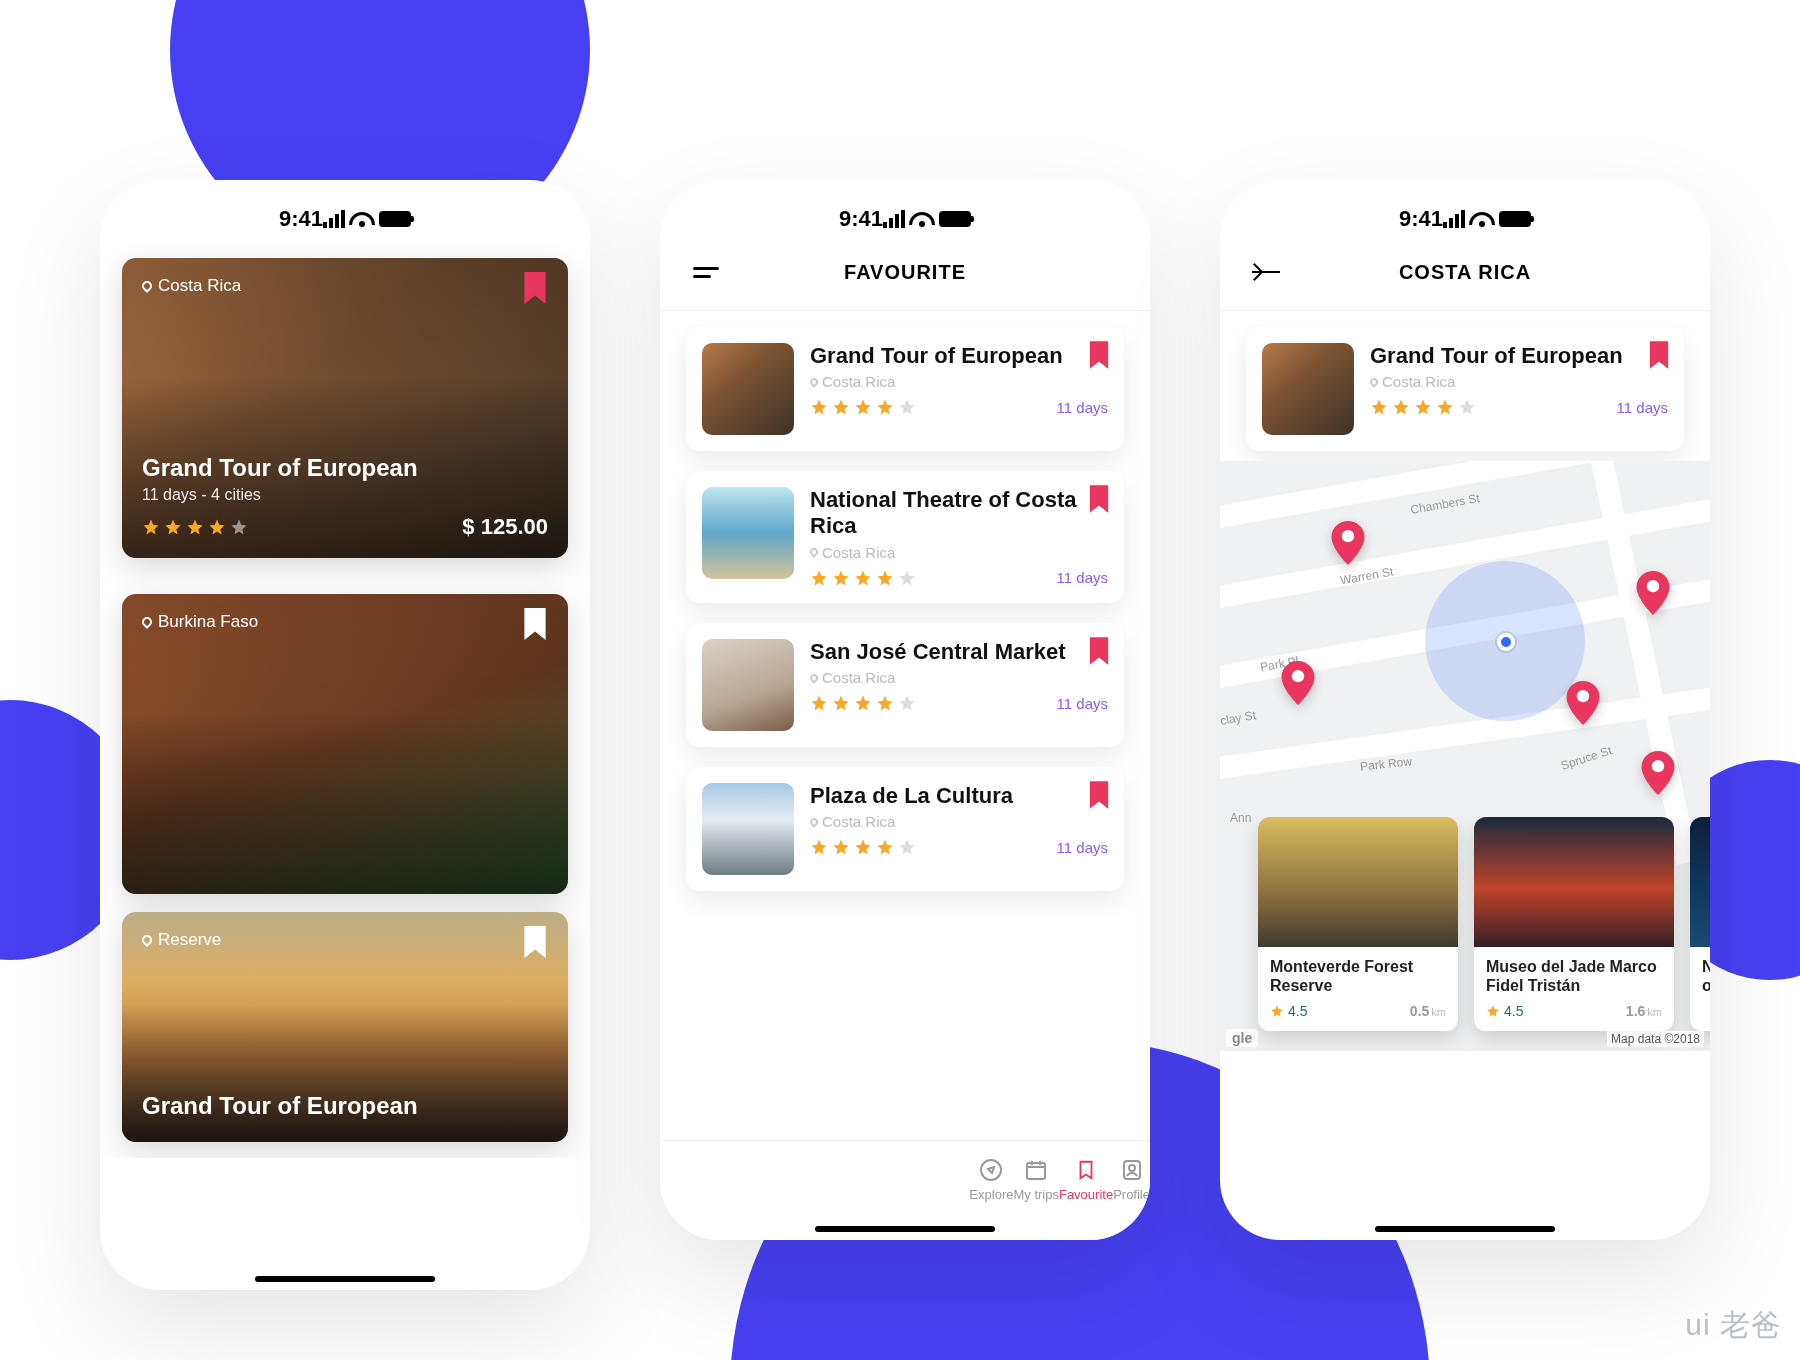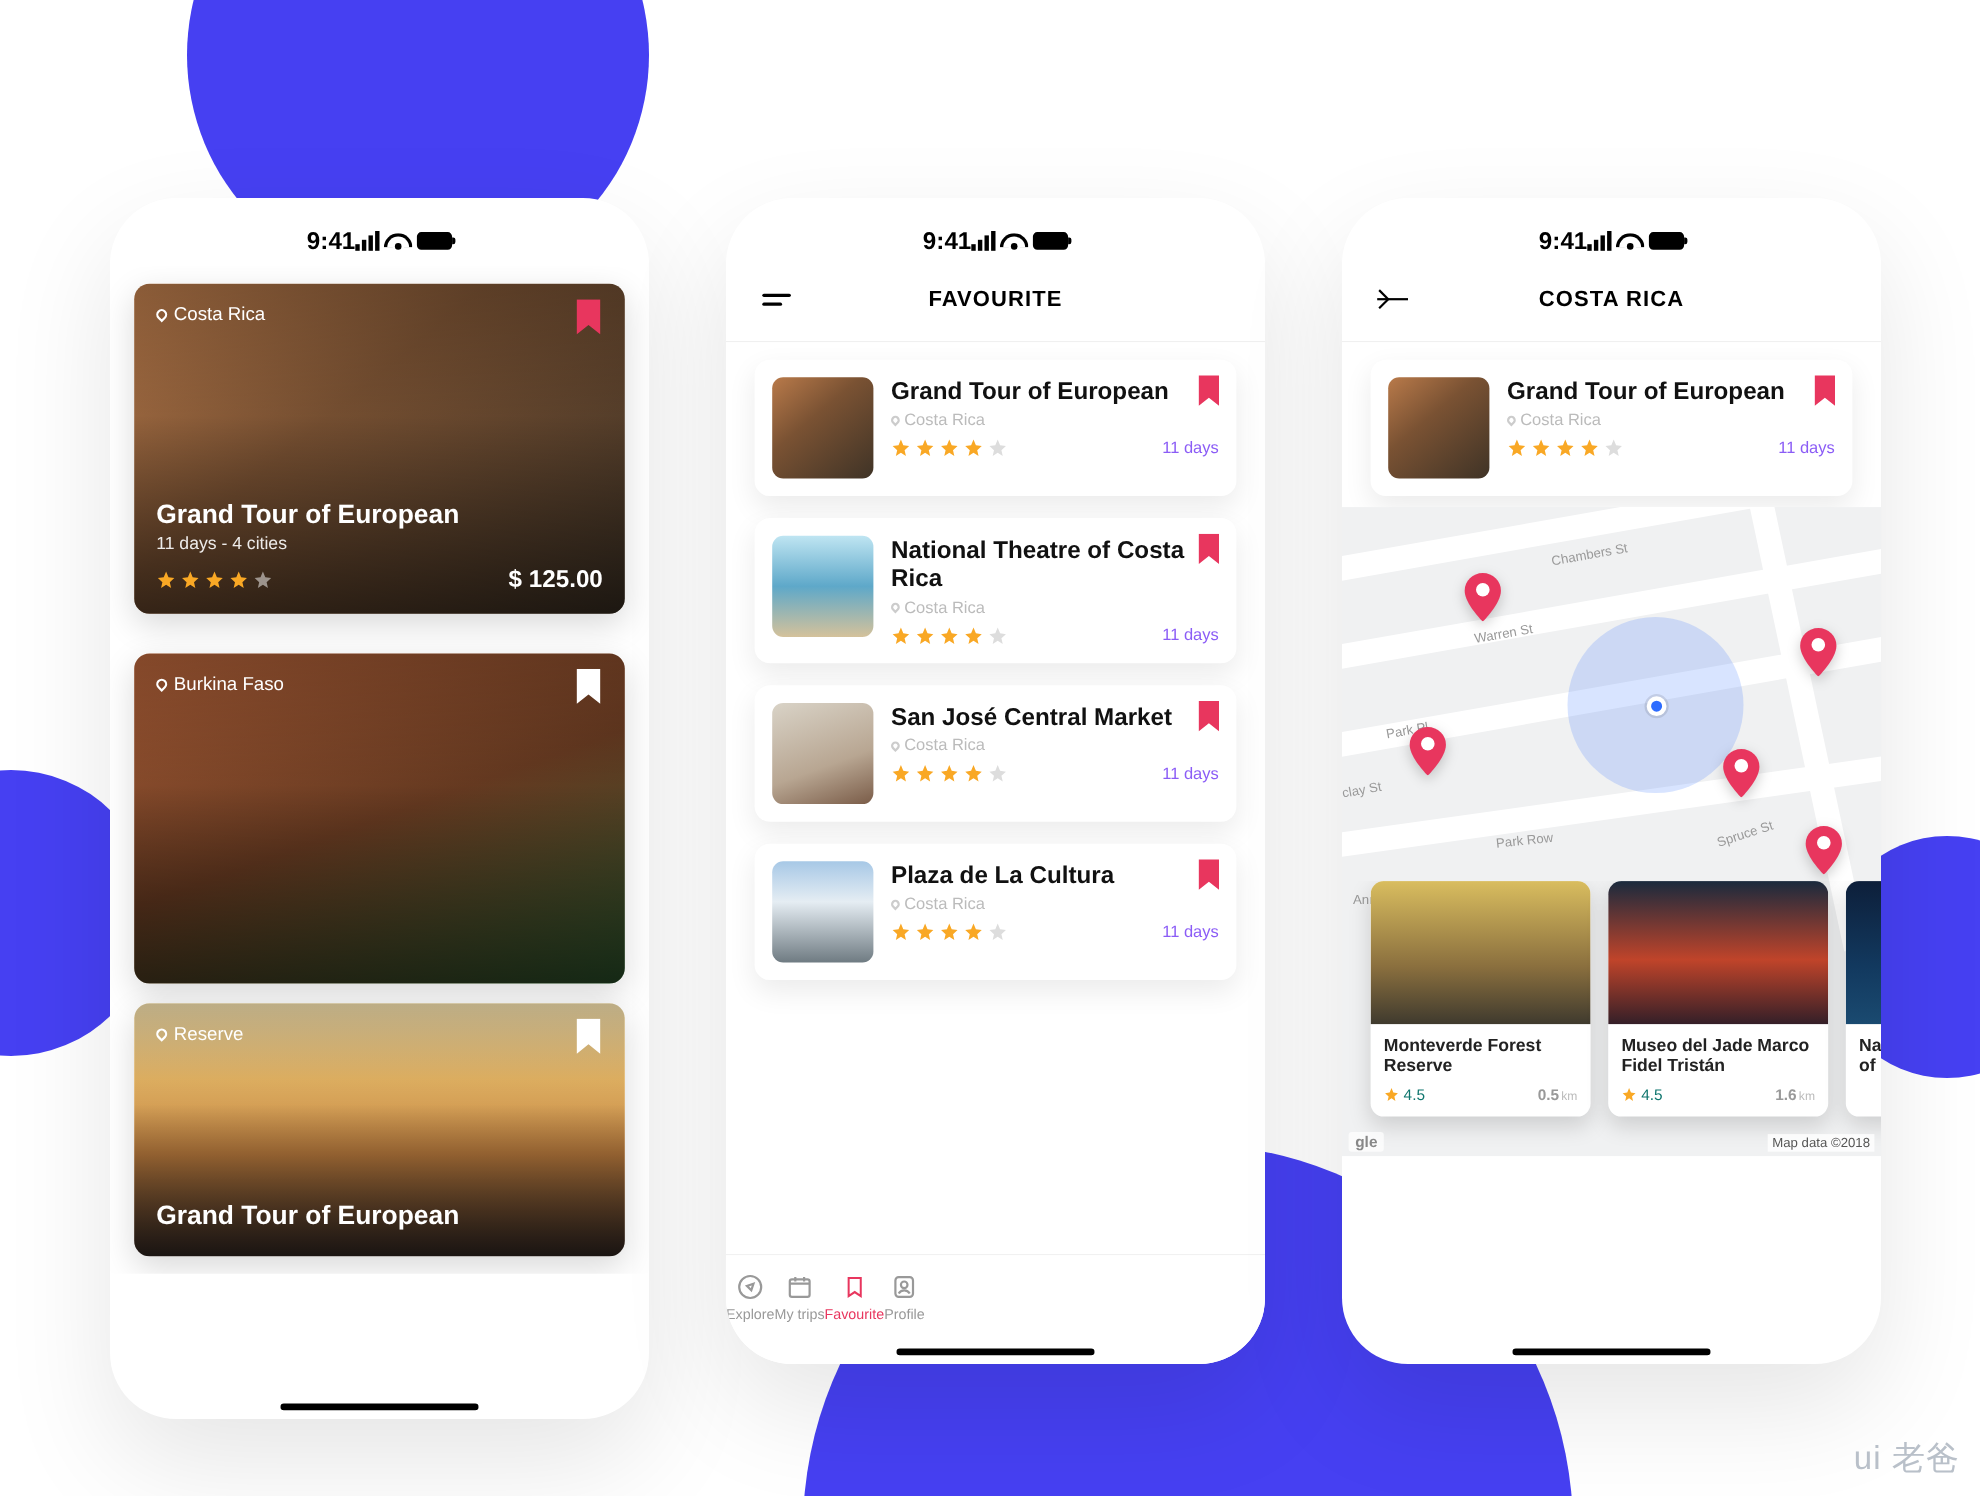--- a/index.html
+++ b/index.html
@@ -72,38 +72,38 @@
   .fav-thumb{width:92px;height:92px;border-radius:10px;background:#888;background-size:cover;background-position:center;flex-shrink:0}
   .fav-body{flex:1;min-width:0}
   .fav-title{font-size:22px;font-weight:800;line-height:1.2;color:#111;margin-bottom:4px}
   .fav-loc{font-size:15px;color:#bbb;display:flex;align-items:center;gap:4px;margin-bottom:8px}
   .fav-loc .pin{border-color:#ccc;width:8px;height:8px}
   .fav-row{display:flex;justify-content:space-between;align-items:center}
   .fav-days{font-size:15px;color:#8b5cf6}
   .fav-card .bookmark{top:14px;right:14px;width:22px;height:30px}
 
   
-  .tabbar{position:absolute;left:0;right:0;bottom:0;height:100px;background:#fff;border-top:1px solid #f1f1f1;display:flex;justify-content:flex-start;align-items:center;padding-bottom:22px}
+  .tabbar{position:absolute;left:0;right:0;bottom:0;height:100px;background:#fff;border-top:1px solid #f1f1f1;display:flex;justify-content:flex-end;align-items:center;padding-bottom:22px}
   .tab{display:flex;flex-direction:column;align-items:center;gap:4px;font-size:13px;color:#999}
   .tab.active{color:#e8365e}
   .tab-icon{width:26px;height:26px;display:flex;align-items:center;justify-content:center}
   .home-ind{position:absolute;bottom:8px;left:50%;transform:translateX(-50%);width:180px;height:6px;background:#000;border-radius:4px}
 
   
   .map-area{position:relative;height:590px;background:#f0f1f2;overflow:hidden}
   .road{position:absolute;background:#fff;height:22px;transform-origin:left}
   .road-label{position:absolute;font-size:12px;color:#999;white-space:nowrap}
   .user-radius{position:absolute;width:160px;height:160px;background:rgba(60,120,255,.2);border-radius:50%}
   .user-dot{position:absolute;width:18px;height:18px;background:#2d6cff;border:4px solid #fff;box-shadow:0 0 0 2px rgba(0,0,0,.1);border-radius:50%}
   .map-pin{position:absolute;width:36px;height:44px}
   .map-pin svg{width:100%;height:100%;filter:drop-shadow(0 4px 6px rgba(0,0,0,.2))}
   .map-attr{position:absolute;right:6px;bottom:4px;font-size:12px;color:#555;background:rgba(255,255,255,.8);padding:1px 4px}
   .map-logo{position:absolute;left:6px;bottom:4px;font-size:14px;color:#888;font-weight:600;background:rgba(255,255,255,.7);padding:1px 6px;border-radius:3px}
 
-  .place-scroll{position:absolute;left:4px;right:0;bottom:0;display:flex;gap:16px;padding:0 22px 36px;overflow:hidden}
+  .place-scroll{position:absolute;left:16px;right:0;bottom:0;display:flex;gap:16px;padding:0 22px 20px;overflow:hidden}
   .place-card{background:#fff;border-radius:12px;box-shadow:0 8px 20px rgba(0,0,0,.15);width:200px;flex-shrink:0;overflow:hidden}
   .place-img{height:130px;background:#777;background-size:cover;background-position:center}
   .place-body{padding:10px 12px 12px}
   .place-title{font-size:16px;font-weight:700;color:#222;line-height:1.2;min-height:40px;margin-bottom:6px}
   .place-meta{display:flex;justify-content:space-between;align-items:center;font-size:14px;color:#999}
   .place-meta .rating{display:flex;align-items:center;gap:4px;color:#0f766e}
   .place-meta .km-unit{font-size:11px;color:#bbb;margin-left:2px}
 
   .brand{position:absolute;right:18px;bottom:14px;color:#b9c0c9;font-size:30px;letter-spacing:1px;font-weight:400}
 

